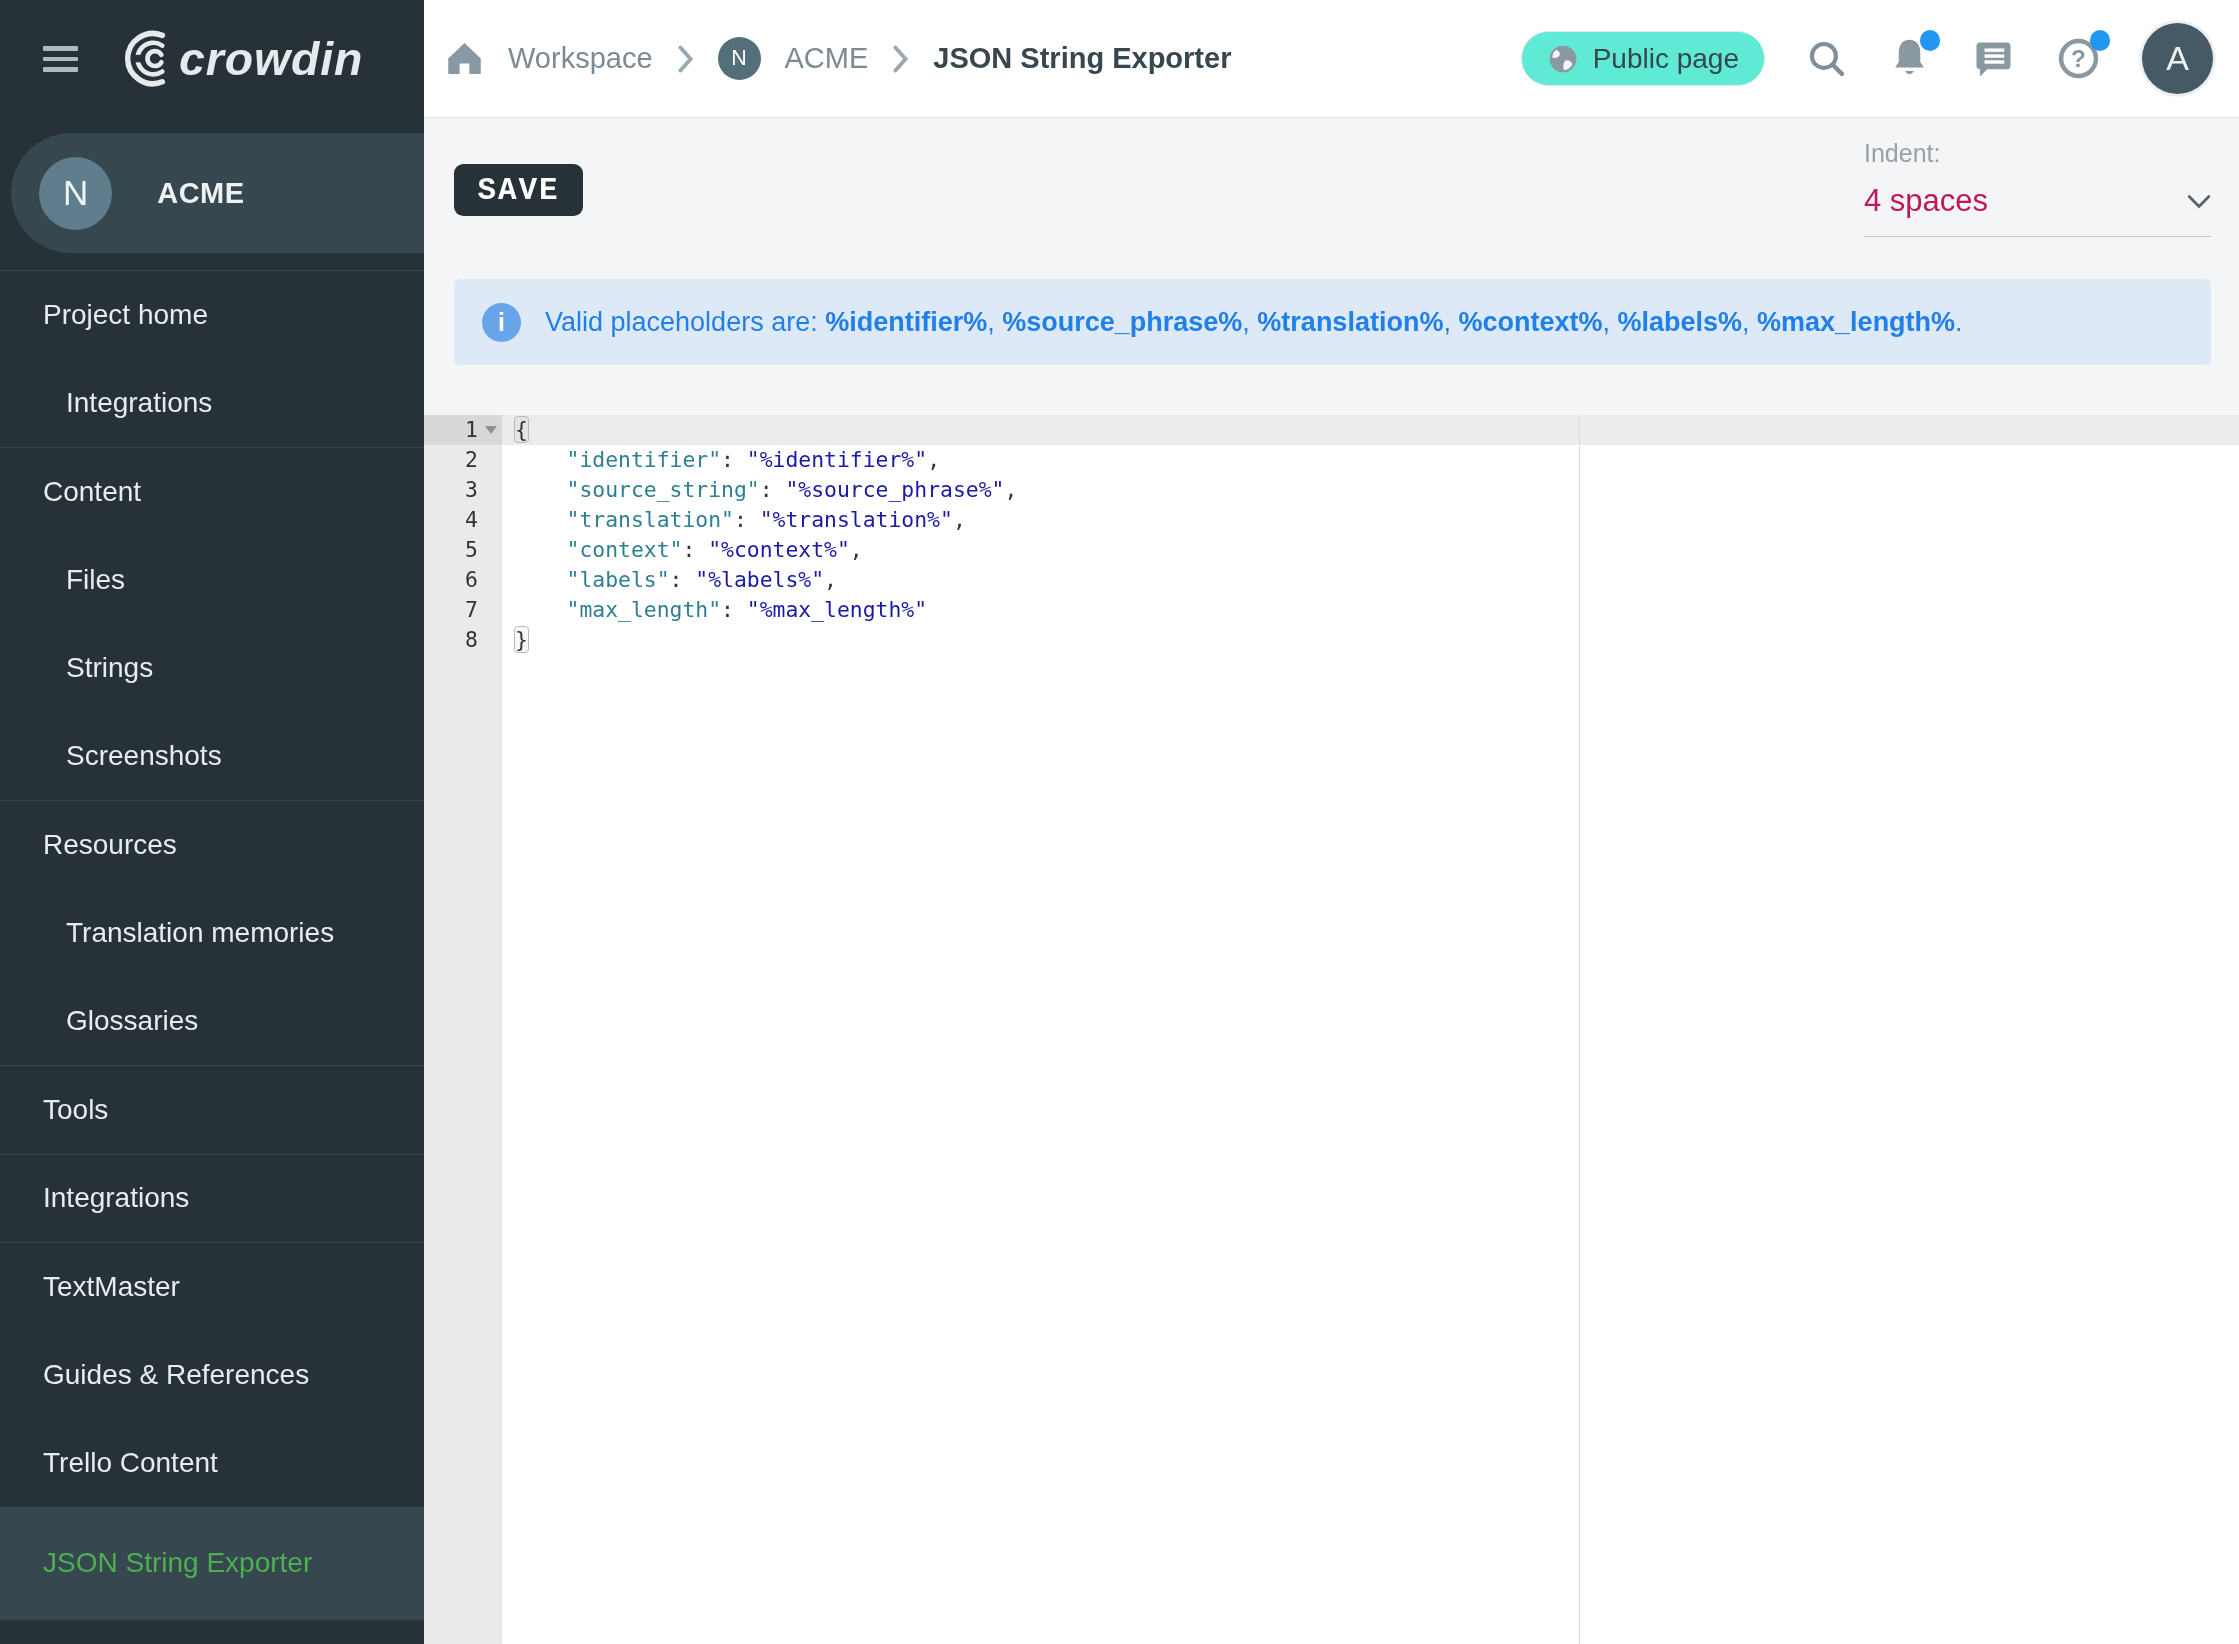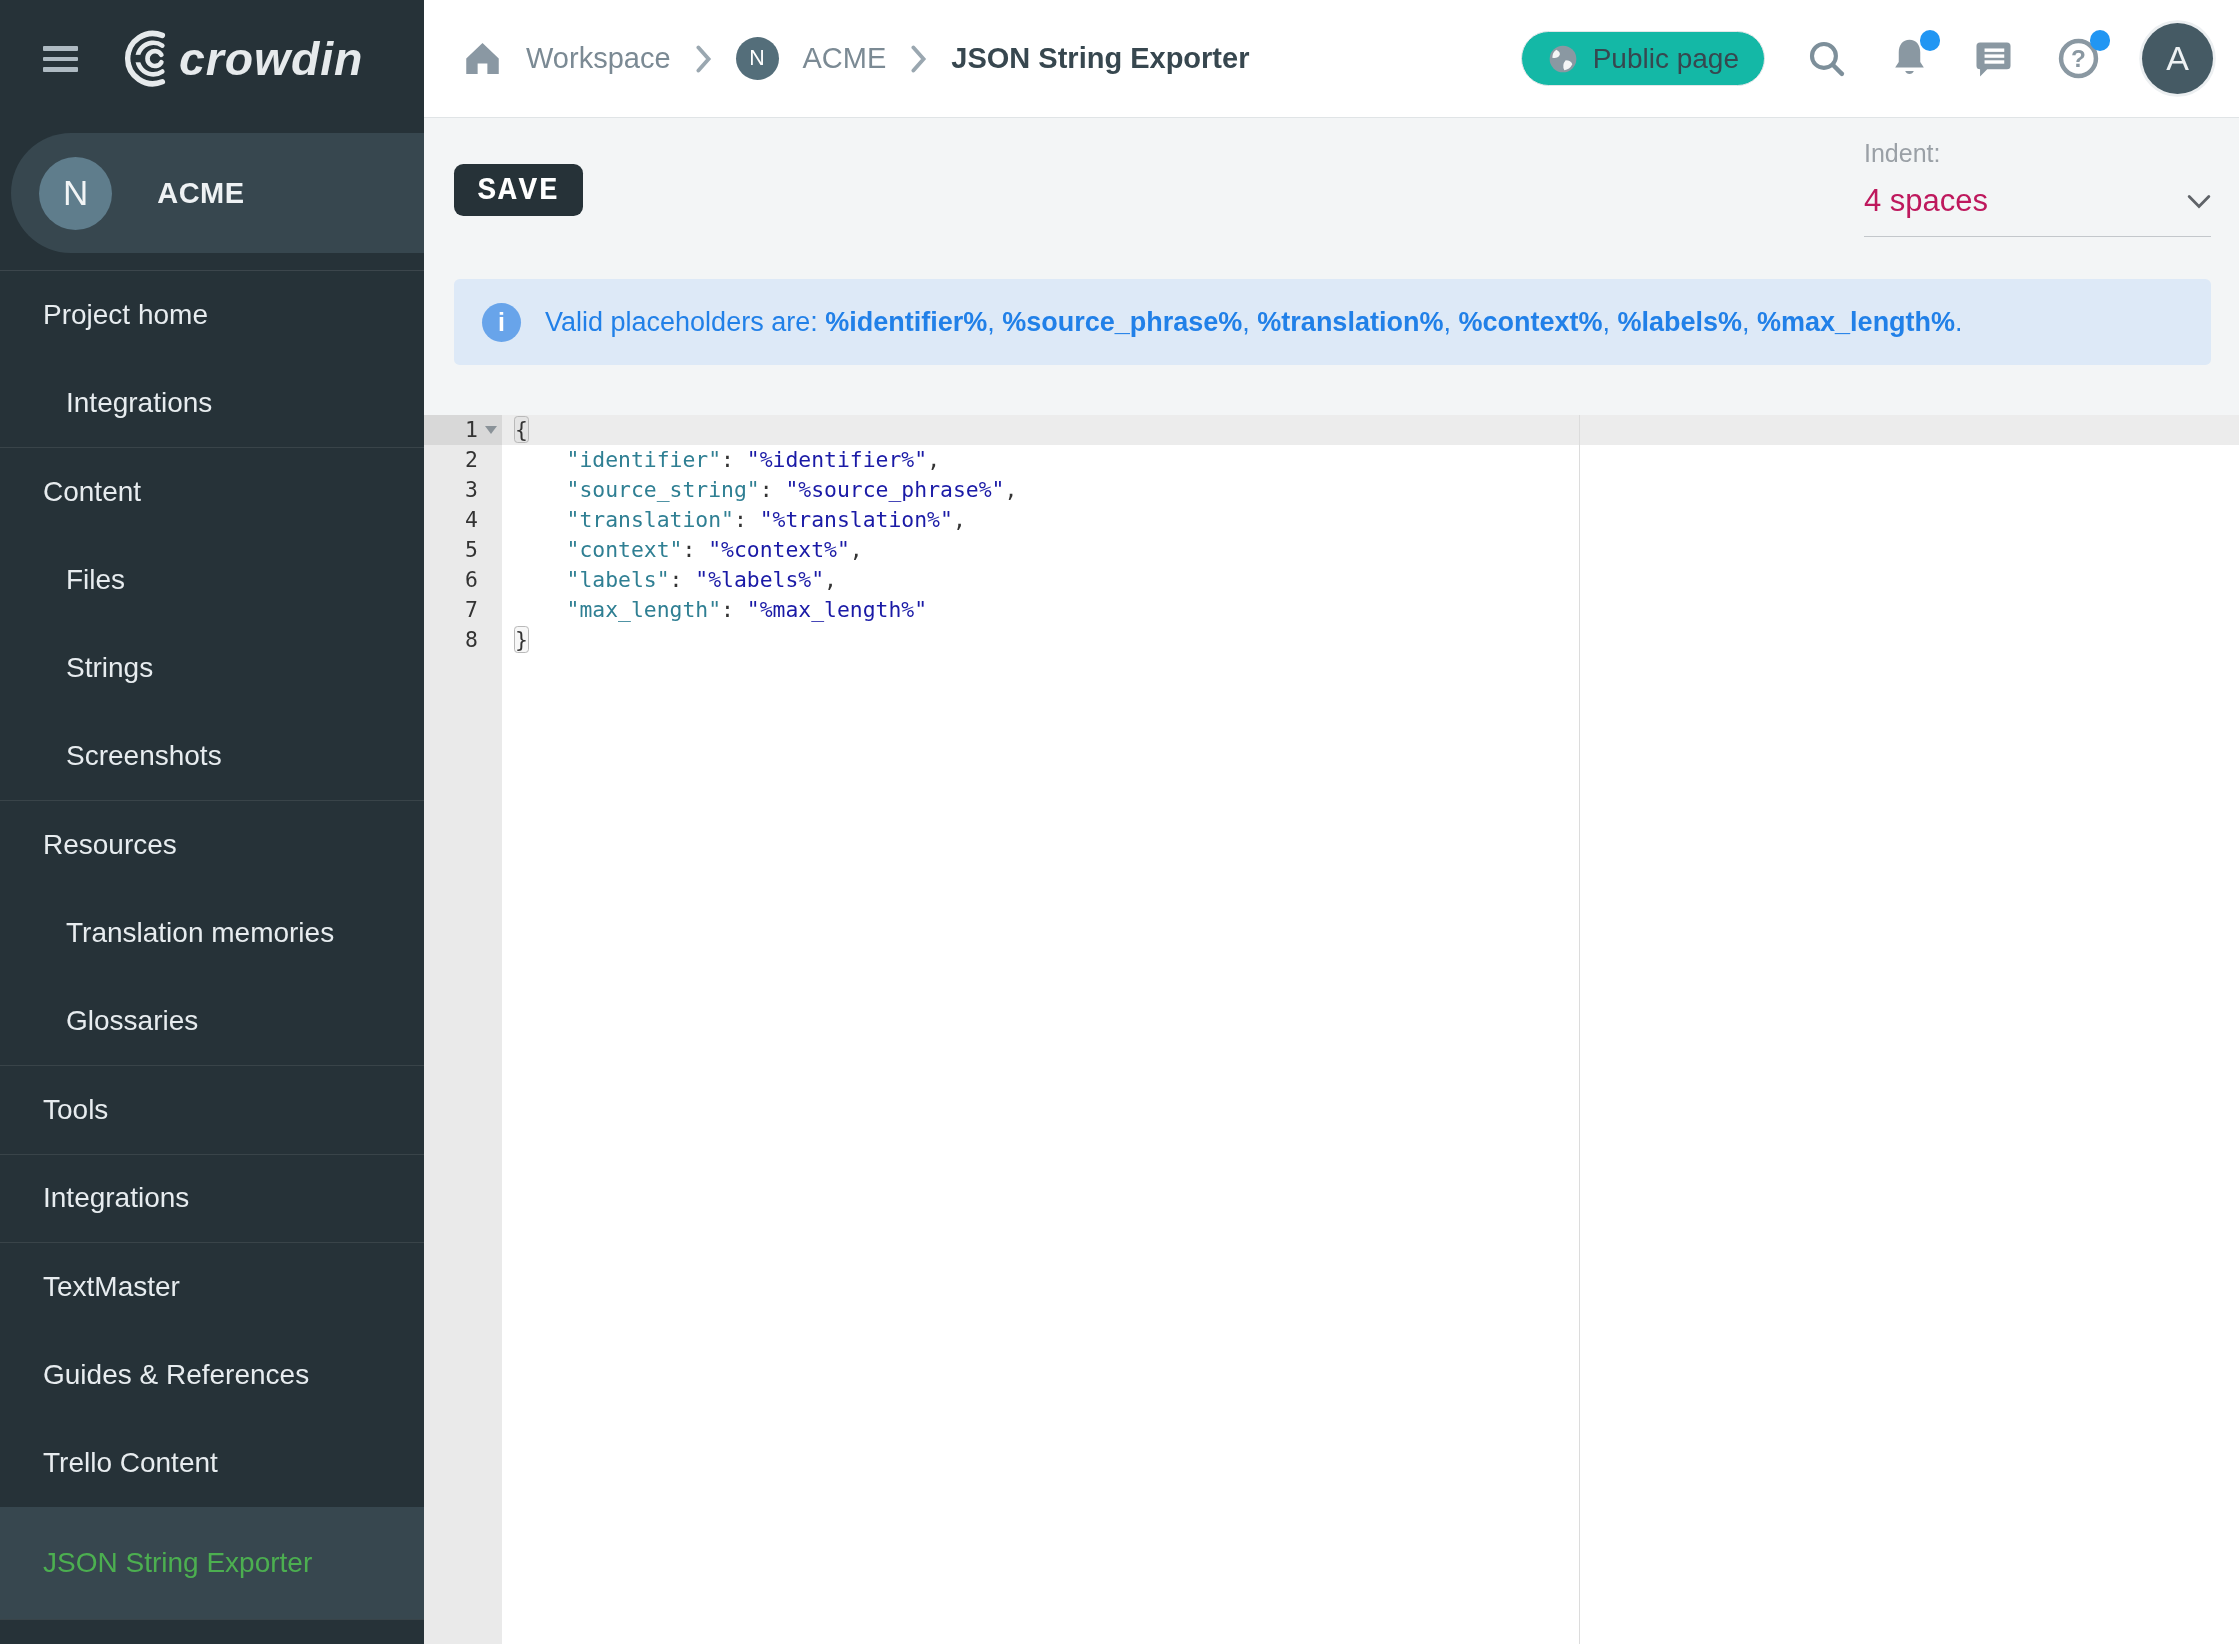--- a/index.html
+++ b/index.html
@@ -21,27 +21,27 @@
   .side-sep-top { height:0.9px; background:rgba(255,255,255,.10); margin-top:17px; }
   .nav { }
   .nav-item { height:88px; display:flex; align-items:center; padding:0 37px 0 43px; font-size:28px; color:#e7ecef; cursor:pointer; position:relative; }
   .nav-item.indent { padding-left:66px; }
   .nav-item.active { height:112px; background:#37474f; color:#4caf50; }
   .nav-sep { height:0.9px; background:rgba(255,255,255,.09); }
   .chev-up { margin-left:auto; display:flex; }
   .side-scroll-thumb { position:absolute; right:2.8px; top:707px; width:9.3px; height:914px; border-radius:4.7px; background:#8e9db8; }
 
   
-  .header { position:absolute; left:424px; top:0; width:1815px; height:118px; background:#ffffff; border-bottom:1.9px solid #e0e4e6; display:flex; align-items:center; justify-content:space-between; padding:0 26px 0 39px; }
+  .header { position:absolute; left:424px; top:0; width:1815px; height:118px; background:#ffffff; border-bottom:1.9px solid #e0e4e6; display:flex; align-items:center; justify-content:space-between; padding:0 26px 0 21px; }
   .breadcrumb { display:flex; align-items:center; gap:24px; font-size:29px; color:#7b8a94; }
   .crumb { cursor:pointer; }
   .crumb.current { color:#37474f; font-weight:600; cursor:default; }
   .crumb-avatar { width:43px; height:43px; border-radius:50%; background:#546e7a; color:#fff; font-size:21.4px; display:flex; align-items:center; justify-content:center; }
   .hdr-right { display:flex; align-items:center; gap:41px; }
-  .pill { display:flex; align-items:center; gap:14px; height:55px; border:1.9px solid #e3e6e8; border-radius:28px; padding:0 25px; font-size:28px; color:#37474f; background:#14b8a6; cursor:pointer; }
+  .pill { display:flex; align-items:center; gap:14px; height:55px; border:1.9px solid #e3e6e8; border-radius:28px; padding:0 25px; font-size:28px; color:#37474f; background:#5eead4; cursor:pointer; }
   .icon-wrap { position:relative; display:flex; cursor:pointer; }
   .dot { position:absolute; top:-5.6px; right:-9.3px; width:20.5px; height:20.5px; border-radius:50%; background:#2196f3; }
   .user-avatar { width:71px; height:71px; border-radius:50%; background:#455a64; color:#eef2f4; font-size:34px; display:flex; align-items:center; justify-content:center; box-shadow:0 0 0 2.8px #eceff1; cursor:pointer; }
 
   
   .main { position:absolute; left:424px; top:118px; width:1815px; bottom:0; background:#f3f5f6; }
   .toolbar { position:relative; height:161px; }
   .save-btn { position:absolute; left:30px; top:46px; width:129px; height:52px; background:#263238; color:#fff; border:none; border-radius:9.3px; font-family:Liberation Mono, monospace; font-size:31px; font-weight:600; letter-spacing:1.9px; cursor:pointer; }
   .indent-block { position:absolute; right:28px; top:21.4px; width:347px; }
   .indent-label { font-size:25px; color:#9aa0a6; }

